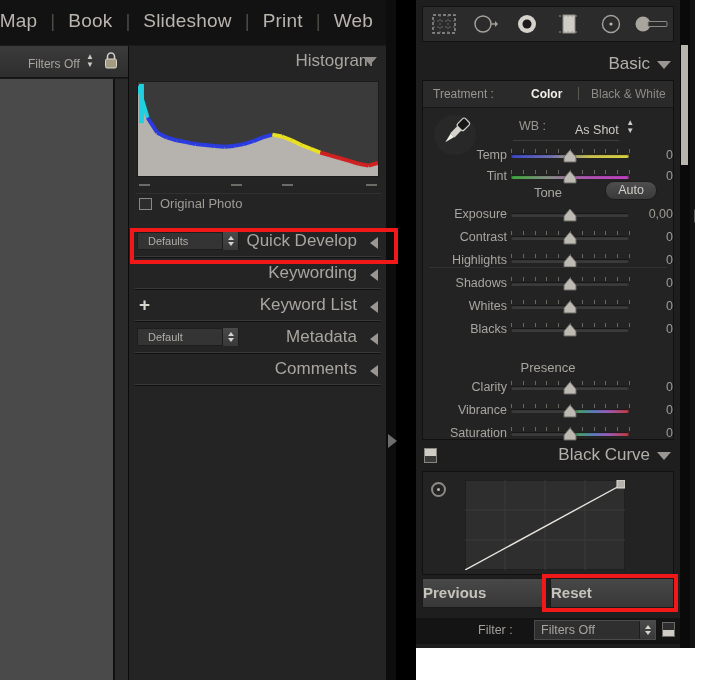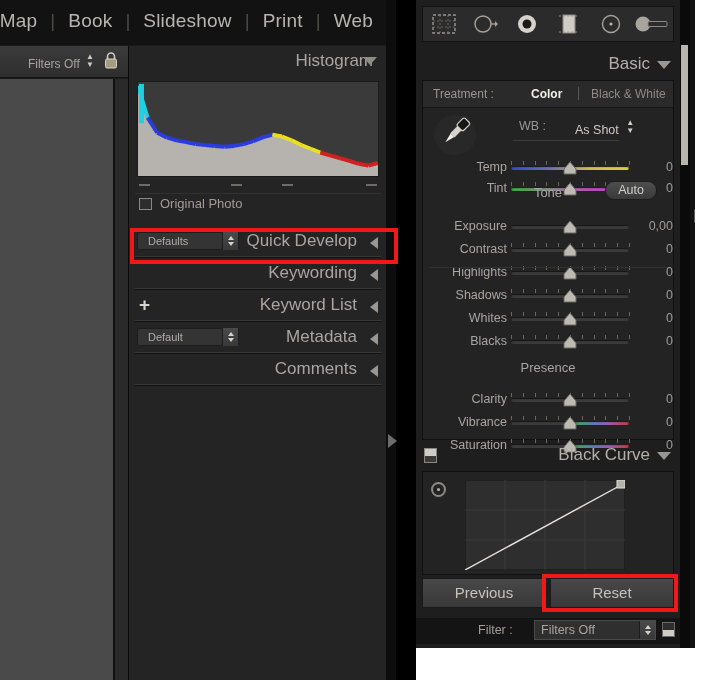--- a/index.html
+++ b/index.html
@@ -102,21 +102,21 @@
   .treat-color { position: absolute; left: 108px; top: 6px; color: #f2efe9; font-size: 12px; font-weight: bold; }
   .treat-bar { position: absolute; left: 155px; top: 6px; width: 1px; height: 13px; background: #5c5853; }
   .treat-bw { position: absolute; left: 168px; top: 6px; color: #8e8a85; font-size: 12px; }
 
   .eyedrop { position: absolute; left: 10px; top: 33px; width: 44px; height: 42px; }
 
   .wb-lbl { position: absolute; left: 96px; top: 38px; color: #9a9691; font-size: 12.5px; }
   .wb-val { position: absolute; left: 152px; top: 38px; color: #cdc9c3; font-size: 12.5px; }
   .wb-rule { position: absolute; left: 90px; top: 59px; width: 106px; height: 1px; background: #3d3d3d; }
 
-  .slider-row { position: absolute; height: 18px; width: 250px; margin-top: 12px; }
+  .slider-row { position: absolute; height: 18px; width: 250px; }
   .sl-label { position: absolute; right: 166px; top: 1px; color: #a9a5a0; font-size: 12.5px; white-space: nowrap; }
   .sl-track { position: absolute; left: 88px; top: 7px; width: 118px; height: 4px; border-radius: 2px; background: #3a3a3a;
               box-shadow: inset 0 1px 1px #151515; }
   .sl-ticks { position: absolute; left: 88px; top: 2px; width: 118px; height: 5px; }
   .sl-ticks i { position: absolute; top: 0; width: 1px; height: 4px; background: #6a6660; }
   .sl-knob { position: absolute; top: 2px; width: 14px; height: 13px; }
   .sl-val { position: absolute; left: 224px; top: 1px; color: #9f9b96; font-size: 12.5px; width: 26px; text-align: right; }
 
   .grp-title { position: absolute; width: 250px; text-align: center; color: #a9a5a0; font-size: 13px; }
   .auto-btn { position: absolute; left: 182px; width: 52px; height: 19px; border-radius: 9px;
@@ -136,21 +136,21 @@
   .tc-body { position: absolute; left: 6px; top: 471px; width: 252px; height: 104px;
              background: #232323; border: 1px solid #111; }
   .tc-target { position: absolute; left: 8px; top: 10px; width: 15px; height: 15px; border-radius: 50%;
                border: 2px solid #8d8984; }
   .tc-target:after { content: ""; position: absolute; left: 4px; top: 4px; width: 3px; height: 3px;
                      border-radius: 50%; background: #b9b5af; }
   .tc-graph { position: absolute; left: 42px; top: 8px; width: 160px; height: 90px; background: #2e2e2e; }
 
   .btn-row { position: absolute; left: 6px; top: 578px; width: 252px; height: 30px; display: flex; gap: 4px; }
   .big-btn { flex: 1; background: linear-gradient(#484848,#383838); border: 1px solid #1a1a1a;
-             color: #c6c2bc; font-size: 15px; text-align: center; line-height: 28px; }
+             color: #c6c2bc; font-size: 15px; text-align: left; line-height: 28px; font-weight: bold; }
 
   .filter-row { position: absolute; left: 0; top: 618px; width: 264px; height: 26px; background: #141414; }
   .filter-row .lbl { position: absolute; left: 62px; top: 5px; color: #a39f9a; font-size: 12.5px; }
   .filter-sel { position: absolute; left: 118px; top: 2px; width: 122px; height: 20px;
                 background: #2f2f2f; border: 1px solid #4a4a4a; display: flex; align-items: center; }
   .filter-sel .txt { flex: 1; color: #a8a4a0; font-size: 12.5px; padding-left: 6px; }
   .filter-sq { position: absolute; left: 246px; top: 4px; width: 13px; height: 15px;
                border: 1px solid #6d6965; background: linear-gradient(#2e2e2e 55%, #cfcbc5 55%); }
 
   .rw-scroll-tr { position: absolute; left: 264px; top: 0; width: 10px; height: 648px; background: #0a0a0a; }

